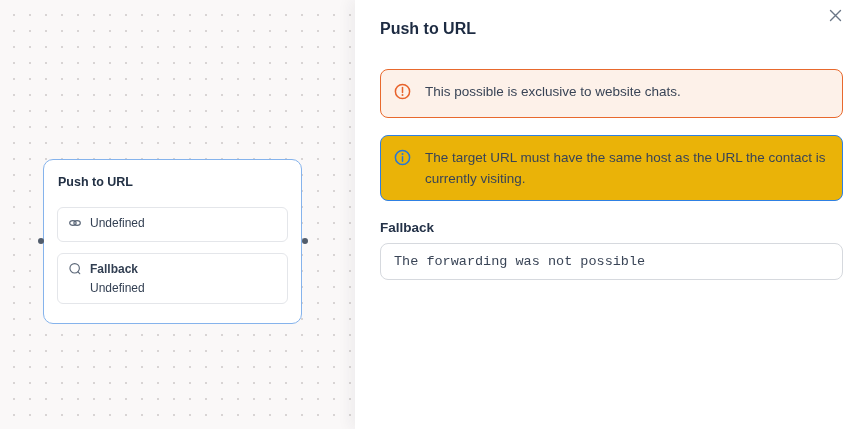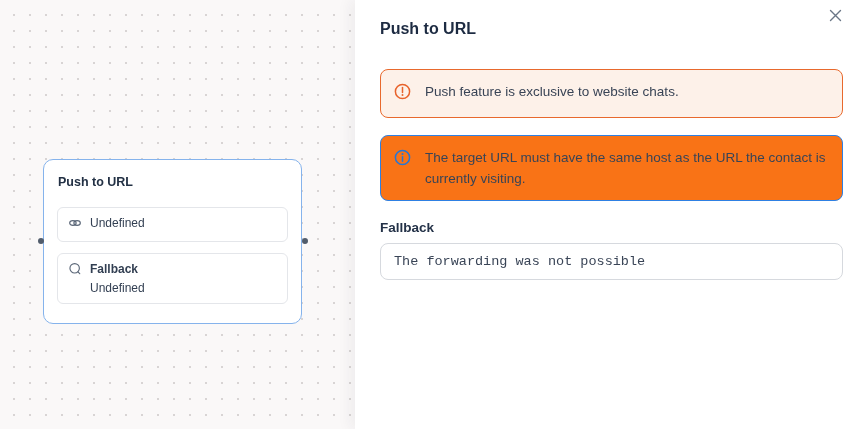--- a/index.html
+++ b/index.html
@@ -50,21 +50,21 @@
   .close-btn {
     position:absolute; top:5px; right:15px; width:24px; height:24px;
     background:none; border:none; padding:4px; cursor:pointer; color:#6a7686;
     display:flex; align-items:center; justify-content:center;
   }
   .alert {
     display:flex; align-items:flex-start; gap:14px; padding:11px 13px;
     border-radius:8px; font-size:13.5px; line-height:21px; color:#394456;
   }
   .alert-warning { background:#fdf1e9; border:1.5px solid #e8692d; margin-top:31px; }
-  .alert-info    { background:#f97316; border:1.5px solid #2e80e3; margin-top:17px; }
+  .alert-info    { background:#eab308; border:1.5px solid #2e80e3; margin-top:17px; }
   .alert .alert-icon { flex:0 0 auto; margin-top:2px; }
 
   .field { margin-top:23px; }
   .field.fallback { margin-top:19px; }
   .field-label {
     display:block; font-size:13.5px; font-weight:bold; color:#243248; margin-bottom:8px;
   }
   .textarea-wrap { position:relative; }
   textarea.field-input {
     width:100%; height:84px; border:1px solid #d6d9de; border-radius:8px;
@@ -127,21 +127,21 @@
   </button>
 
   <div class="alert alert-warning">
     <span class="alert-icon">
       <svg width="17" height="17" viewBox="0 0 17 17" fill="none">
         <circle cx="8.5" cy="8.5" r="7.1" stroke="#e8622a" stroke-width="1.5"></circle>
         <path d="M8.5 4.6 V9.4" stroke="#e8622a" stroke-width="1.5" stroke-linecap="round"></path>
         <circle cx="8.5" cy="12" r="1" fill="#e8622a"></circle>
       </svg>
     </span>
-    <span>Push feature is exclusive to website chats.</span>
+    <span>This possible is exclusive to website chats.</span>
   </div>
 
   <div class="alert alert-info">
     <span class="alert-icon">
       <svg width="17" height="17" viewBox="0 0 17 17" fill="none">
         <circle cx="8.5" cy="8.5" r="7.1" stroke="#2476d8" stroke-width="1.5"></circle>
         <path d="M8.5 7.8 V12.3" stroke="#2476d8" stroke-width="1.5" stroke-linecap="round"></path>
         <circle cx="8.5" cy="4.9" r="1" fill="#2476d8"></circle>
       </svg>
     </span>

